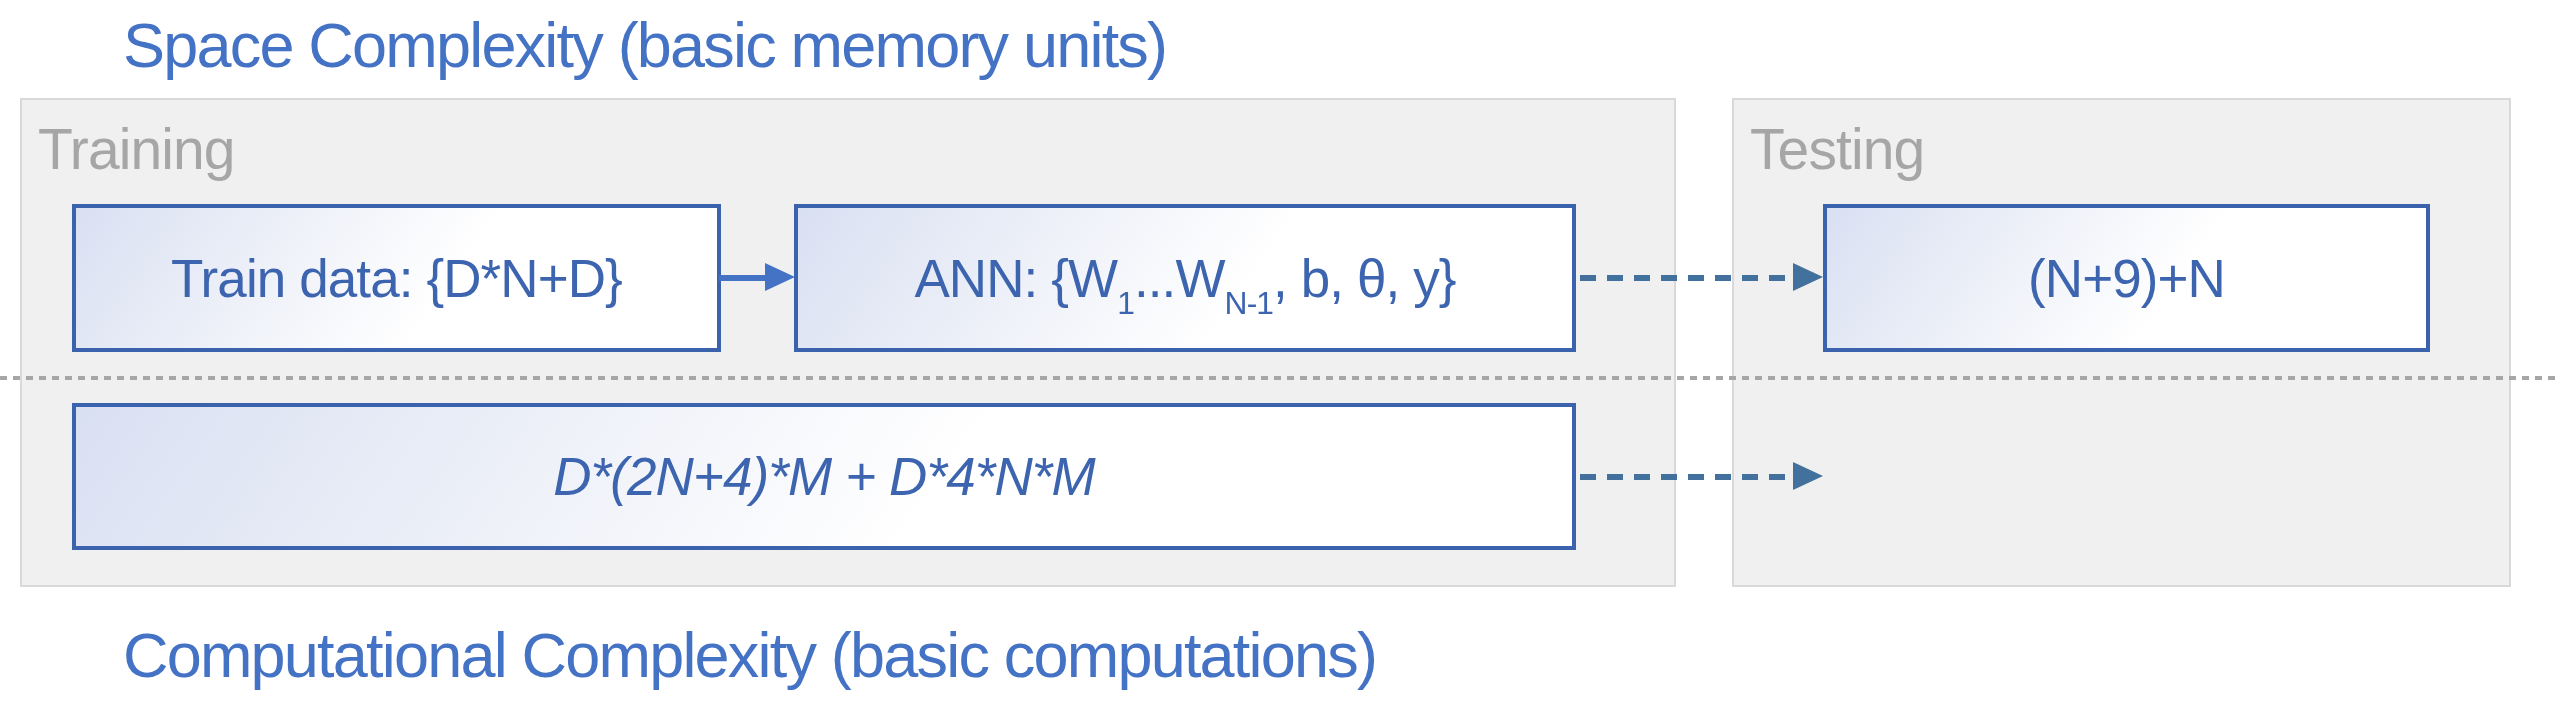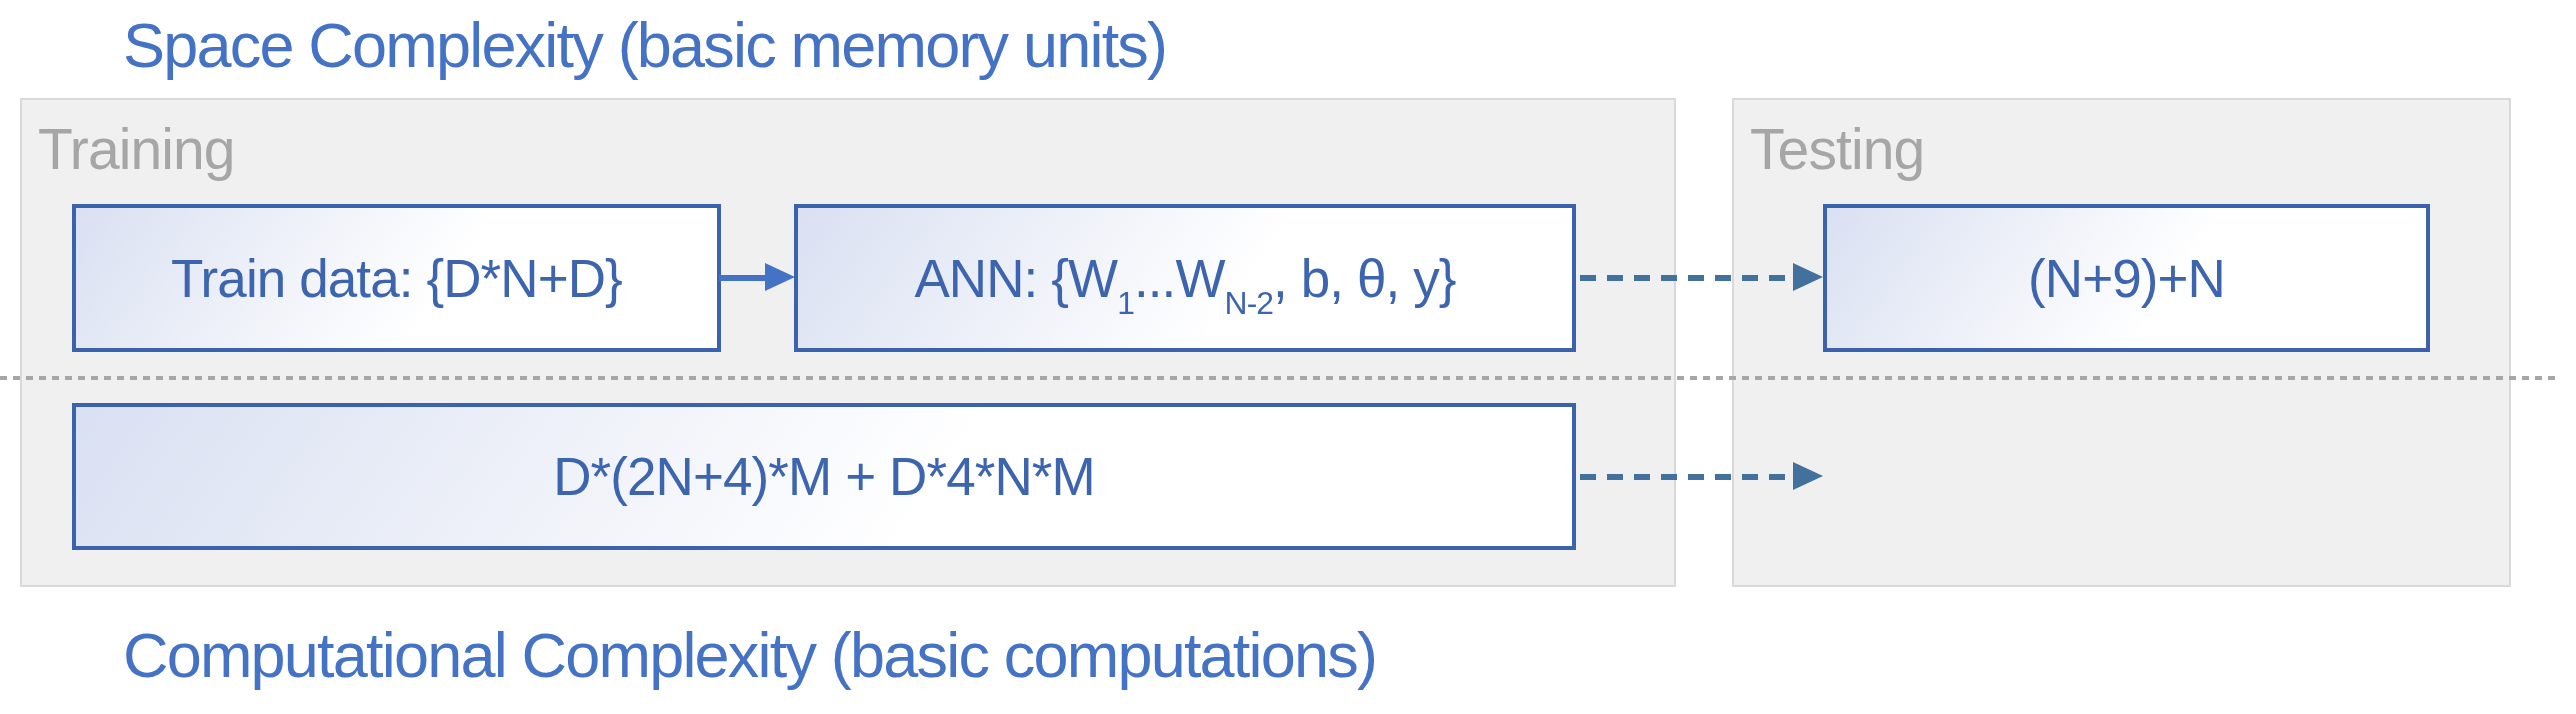--- a/index.html
+++ b/index.html
@@ -26,21 +26,21 @@
   .node{
     position:absolute;box-sizing:border-box;border:4.4px solid #3A62AD;
     background:linear-gradient(125deg,#D9E0F2 0%,#EDF0F8 30%,#FFFFFF 58%);
     display:flex;align-items:center;justify-content:center;
     color:#3C64AF;font-size:53px;letter-spacing:-0.9px;white-space:nowrap;
   }
   .node sub{font-size:0.6em;line-height:0;position:relative;bottom:-0.18em;}
   .box-train-data{left:72px;top:204px;width:649px;height:148px;}
   .box-ann{left:794px;top:204px;width:782px;height:148px;}
   .box-space-testing{left:1823px;top:204px;width:607px;height:148px;}
-  .box-compute-training{left:72px;top:403px;width:1504px;height:147px;}
+  .box-compute-training{left:72px;top:403px;width:1504px;height:147px;font-style:italic;}
   .box-compute-testing{left:1823px;top:403px;width:607px;height:147px;}
   .arrow{position:absolute;height:39px;}
   .arrow .shaft{position:absolute;left:0;top:16.7px;height:6.2px;}
   .arrow .head{
     position:absolute;right:0;top:5.3px;width:0;height:0;
     border-top:14px solid transparent;border-bottom:14px solid transparent;
   }
   .arrow-solid{left:719px;top:258px;width:76px;}
   .arrow-solid .shaft{width:49px;background:#4472C4;}
   .arrow-solid .head{border-left:30px solid #4472C4;}
@@ -75,21 +75,21 @@
   <div class="node box-train-data">
     <span>Train data: {D*N+D}</span>
   </div>
 
   <div class="arrow arrow-solid">
     <div class="shaft"></div>
     <div class="head"></div>
   </div>
 
   <div class="node box-ann">
-    <span><span>ANN: {W</span><sub>1</sub><span>...W</span><sub>N-2</sub><span>, b, θ, y}</span></span>
+    <span><span>ANN: {W</span><sub>1</sub><span>...W</span><sub>N-1</sub><span>, b, θ, y}</span></span>
   </div>
 
   <div class="arrow arrow-dashed arrow-dashed-row1">
     <div class="shaft"></div>
     <div class="head"></div>
   </div>
 
   <div class="node box-space-testing">
     <span>(N+9)+N</span>
   </div>

